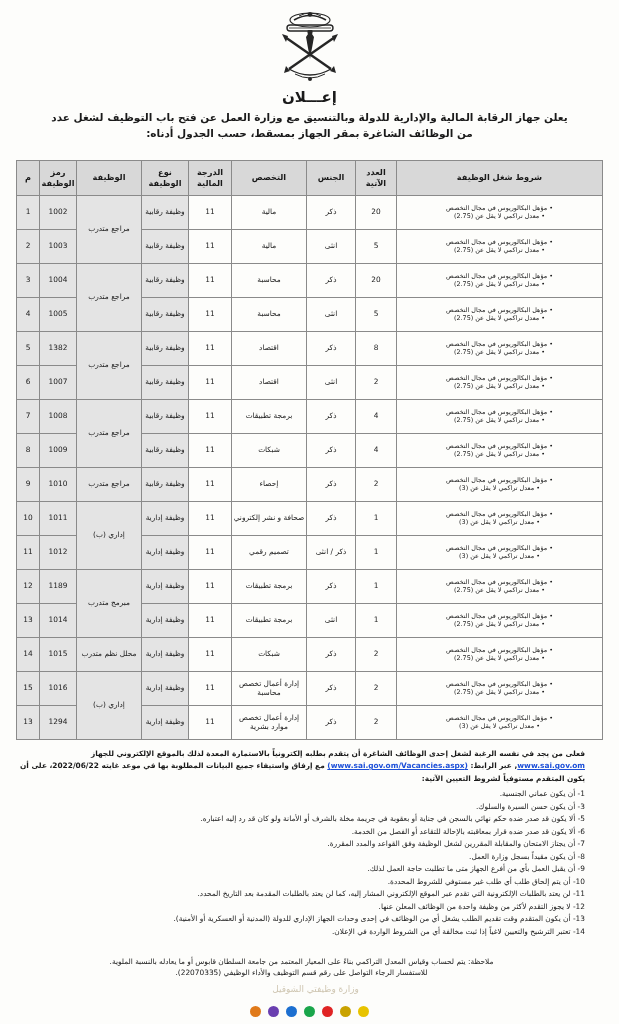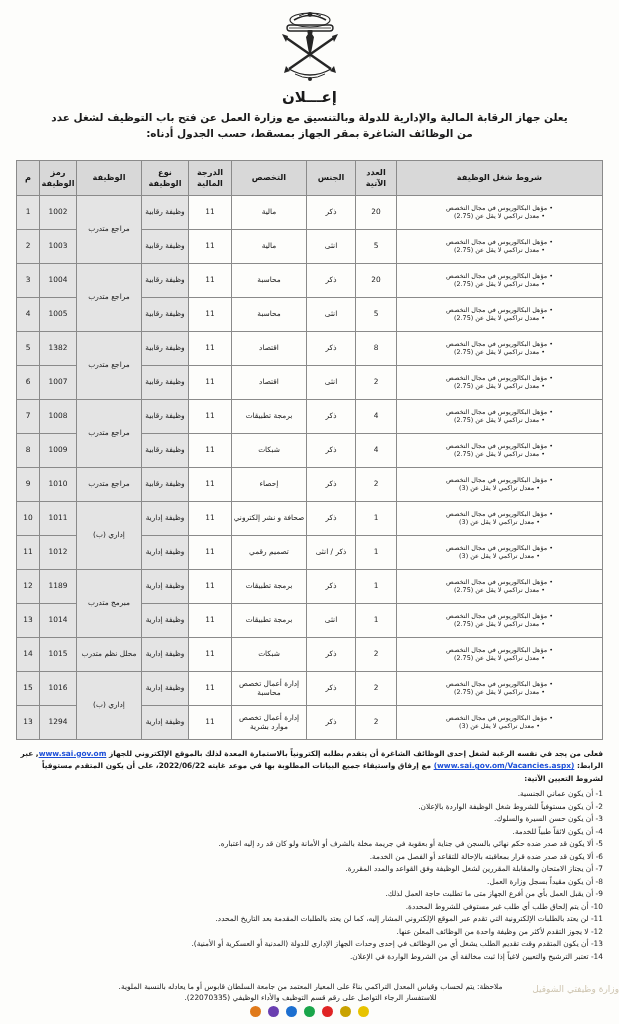--- a/index.html
+++ b/index.html
@@ -73,21 +73,21 @@
   .col-job{width:62px;}
   .col-type{width:44px;}
   .col-grade{width:40px;}
   .col-spec{width:72px;}
   .col-gender{width:46px;}
   .col-count{width:38px;}
   .col-cond{width:auto;}
 
   
   .notes{
-    padding:8px 16px 0 18px;
+    padding:8px 34px 0 18px;
     font-size:7.4px;
     line-height:1.62;
     text-align:right;
   }
   .notes .lead{font-weight:bold;margin-bottom:3px;line-height:1.7;}
   .notes .lead .lnk{color:#1c4fd8;text-decoration:underline;font-weight:bold;}
   ol.clist{
     margin:0;padding:0;list-style:none;
   }
   ol.clist li{
@@ -104,21 +104,21 @@
   .botstrip{
     position:absolute;
     bottom:0;left:0;right:0;
     height:26px;
     display:flex;align-items:center;justify-content:center;gap:7px;
   }
   .dot{width:11px;height:11px;border-radius:50%;}
   .watermark{
     position:absolute;
     bottom:30px;left:12px;right:0;
-    text-align:right;
+    text-align:center;
     font-size:9px;
     color:#cfc6b2;
     letter-spacing:2px;
   }
 </style>
 </head>
 <body>
 
 <div class="page">
 
@@ -399,23 +399,21 @@
 
   <div class="notes">
     <div class="lead">
       <span>فعلى من يجد في نفسه الرغبة لشغل إحدى الوظائف الشاغرة أن يتقدم بطلبه إلكترونياً بالاستمارة المعدة لذلك بالموقع الإلكتروني للجهاز</span>
       <span class="lnk">www.sai.gov.om</span><span>, عبر الرابط:</span>
       <span class="lnk">(www.sai.gov.om/Vacancies.aspx)</span>
       <span>مع إرفاق واستيفاء جميع البيانات المطلوبة بها في موعد غايته 2022/06/22، على أن يكون المتقدم مستوفياً لشروط التعيين الآتية:</span>
     </div>
     <ol class="clist" id="cond-list">
         <li>1- أن يكون عماني الجنسية.</li>
-        <li>2- أن يكون مستوفياً للشروط شغل الوظيفة الواردة بالإعلان.</li>
         <li>3- أن يكون حسن السيرة والسلوك.</li>
-        <li>4- أن يكون لائقاً طبياً للخدمة.</li>
         <li>5- ألا يكون قد صدر ضده حكم نهائي بالسجن في جناية أو بعقوبة في جريمة مخلة بالشرف أو الأمانة ولو كان قد رد إليه اعتباره.</li>
         <li>6- ألا يكون قد صدر ضده قرار بمعاقبته بالإحالة للتقاعد أو الفصل من الخدمة.</li>
         <li>7- أن يجتاز الامتحان والمقابلة المقررين لشغل الوظيفة وفق القواعد والمدد المقررة.</li>
         <li>8- أن يكون مقيداً بسجل وزارة العمل.</li>
         <li>9- أن يقبل العمل بأي من أفرع الجهاز متى ما تطلبت حاجة العمل لذلك.</li>
         <li>10- أن يتم إلحاق طلب أي طلب غير مستوفي للشروط المحددة.</li>
         <li>11- لن يعتد بالطلبات الإلكترونية التي تقدم عبر الموقع الإلكتروني المشار إليه، كما لن يعتد بالطلبات المقدمة بعد التاريخ المحدد.</li>
         <li>12- لا يجوز التقدم لأكثر من وظيفة واحدة من الوظائف المعلن عنها.</li>
         <li>13- أن يكون المتقدم وقت تقديم الطلب يشغل أي من الوظائف في إحدى وحدات الجهاز الإداري للدولة (المدنية أو العسكرية أو الأمنية).</li>
         <li>14- تعتبر الترشيح والتعيين لاغياً إذا ثبت مخالفة أي من الشروط الواردة في الإعلان.</li>

